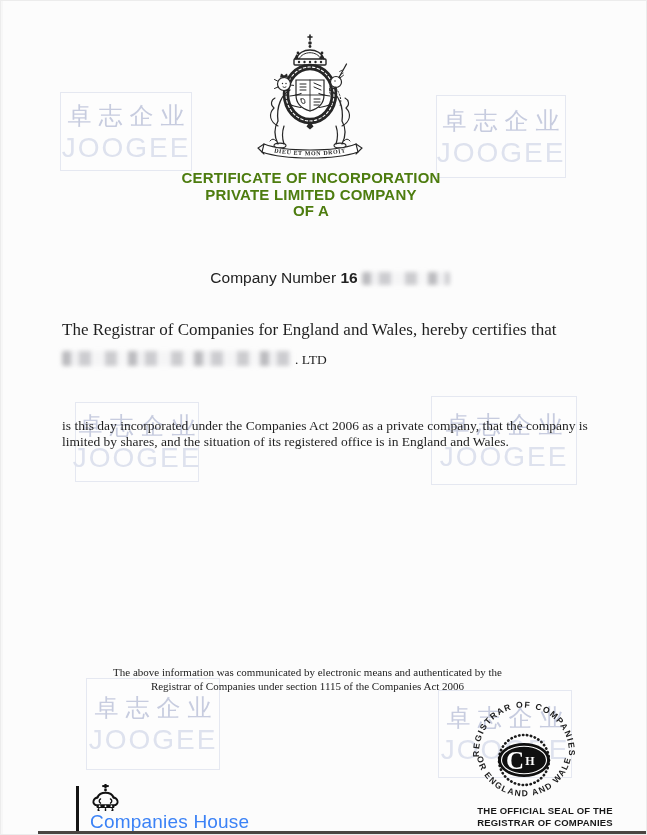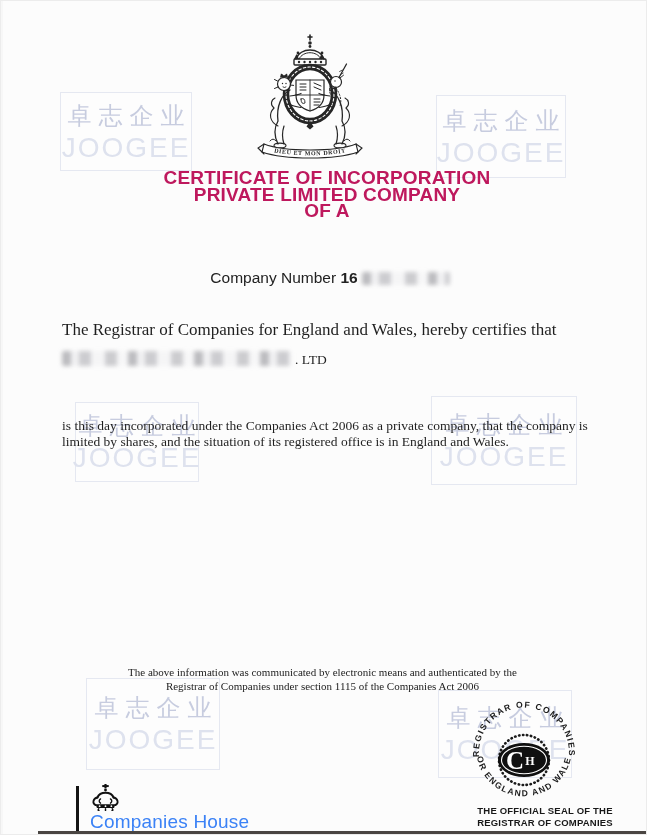--- a/index.html
+++ b/index.html
@@ -14,30 +14,30 @@
   .wm{
     position:absolute;z-index:1;
     border:1px solid #e5e8f1;background:rgba(255,255,255,0.25);
     display:flex;flex-direction:column;align-items:center;justify-content:center;
   }
   .wm .cjk{font-size:24px;letter-spacing:7px;color:#c7ccdf;font-family:"DejaVu Sans",sans-serif;white-space:nowrap;text-indent:7px;}
   .wm .latin{font-size:28px;font-weight:normal;letter-spacing:2px;color:#dee2ee;white-space:nowrap;}
   
   .content{position:absolute;inset:0;z-index:2;}
   .arms{position:absolute;left:240px;top:34px;width:140px;height:130px;}
-  .title-block{position:absolute;top:170px;left:16px;width:622px;text-align:center;font-weight:bold;font-size:19px;line-height:16.5px;color:#be185d;letter-spacing:.2px;}
+  .title-block{position:absolute;top:170px;left:0;width:622px;text-align:center;font-weight:bold;font-size:15px;line-height:16.5px;color:#4d7c0f;letter-spacing:.2px;}
   .company-number{position:absolute;top:269px;left:0;width:660px;text-align:center;font-size:15.5px;color:#222;}
   .company-number b{font-weight:bold;}
   .serif{font-family:"Liberation Serif",serif;color:#1f1f1f;}
   .registrar-line{position:absolute;top:320px;left:62px;font-size:17px;}
   .company-name-line{position:absolute;top:351px;left:62px;font-size:13.5px;}
   .body-par{position:absolute;top:418px;left:62px;width:528px;font-size:13.5px;line-height:15.6px;}
   .given-line{position:absolute;top:498px;left:62px;font-size:13.5px;}
   .given-line b{font-weight:bold;}
-  .footer-note{position:absolute;top:666px;left:0;width:615px;text-align:center;font-size:11px;line-height:13.8px;color:#222;padding-left:15px;}
+  .footer-note{position:absolute;top:666px;left:0;width:615px;text-align:center;font-size:11px;line-height:13.8px;color:#222;}
   
   .redact{
     display:inline-block;vertical-align:-2px;border-radius:2px;
     background:repeating-linear-gradient(90deg,
       rgba(125,125,132,.50) 0 9px, rgba(205,205,212,.22) 9px 17px,
       rgba(148,148,156,.45) 17px 29px, rgba(218,218,224,.18) 29px 43px,
       rgba(138,138,146,.42) 43px 55px, rgba(222,222,228,.15) 55px 66px);
     filter:blur(2.2px);
   }
   .redact.number{width:88px;height:13px;margin-left:4px;}

